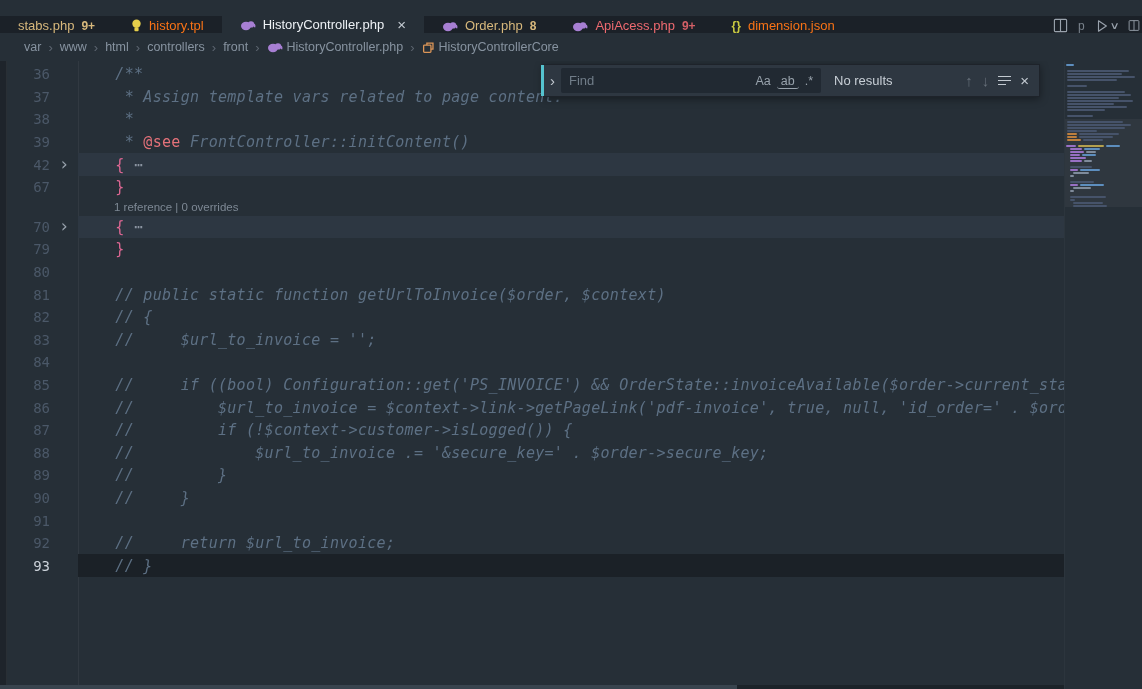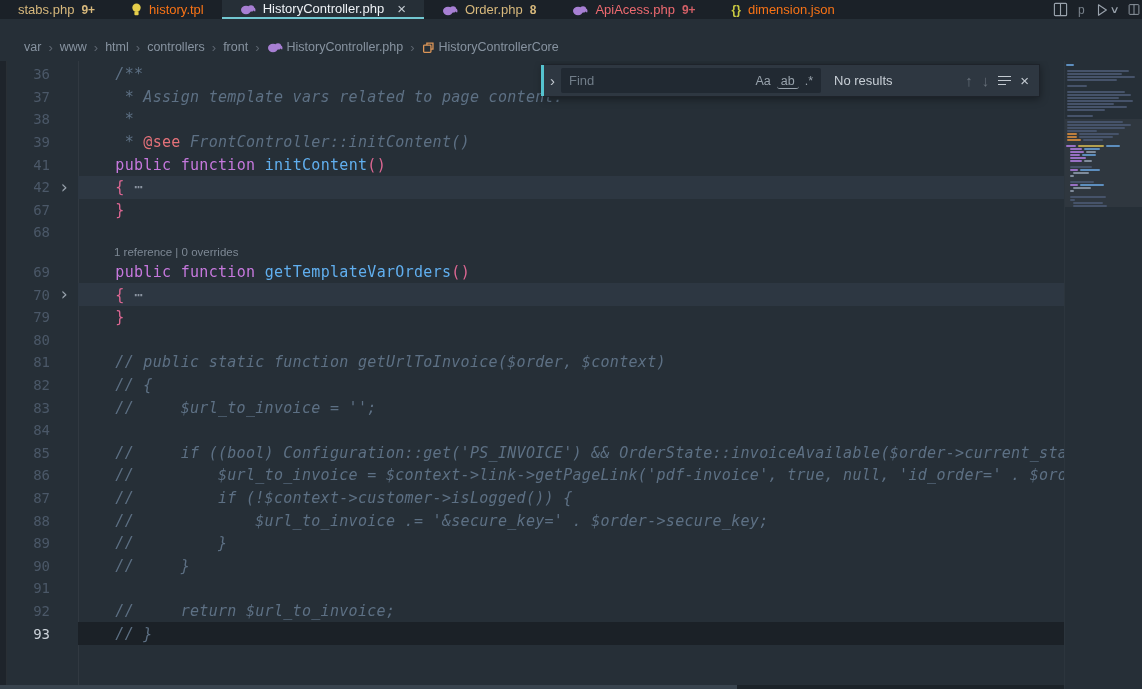--- a/index.html
+++ b/index.html
@@ -1,21 +1,21 @@
 <!DOCTYPE html>
 <html><head>
 <meta charset="utf-8">
 <style>
   * { margin:0; padding:0; box-sizing:border-box; }
   html,body { width:1142px; height:689px; overflow:hidden; background:#262f37;
               font-family:"Liberation Sans", sans-serif; }
   .window { position:relative; width:1142px; height:689px; background:#262f37; overflow:hidden; }
 
   
-  .tabbar { position:absolute; top:0; left:0; right:0; height:19px; background:#1b2128;
+  .tabbar { position:absolute; top:16px; left:0; right:0; height:19px; background:#1b2128;
             display:flex; align-items:stretch; }
   .tabs { display:flex; flex:1; overflow:hidden; }
   .tab { display:flex; align-items:center; gap:7px; padding:0 18px; font-size:13px;
          background:#1b2128; cursor:pointer; position:relative; white-space:nowrap; }
   .tab.active { background:#262f37; border-bottom:2px solid #72c7d1; }
   .tab .tlabel { color:#f97316; }
   .tab.c-warn .tlabel, .tab.c-warn .tbadge { color:#d7b87c; }
   .tab.c-err .tlabel { color:#ee6a70; }
   .tab.c-err .tbadge { color:#d25f66; }
   .tab.active .tlabel { color:#edf1f5; }
@@ -255,62 +255,38 @@
           <pre class="ctext"><span class="tk-cmt">     *</span></pre>
         </div>
         <div class="crow">
           <div class="hl"></div>
           <div class="gut">
             <span class="gnum">39</span>
             <span class="gfold"></span>
           </div>
           <pre class="ctext"><span class="tk-cmt">     * </span><span class="tk-tag">@see</span><span class="tk-cmt"> FrontController::initContent()</span></pre>
         </div>
-        <div class="crow">
-          <div class="hl"></div>
-          <div class="gut">
-            <span class="gnum">41</span>
-            <span class="gfold"></span>
-          </div>
-          <pre class="ctext"><span class="tk-pl">    </span><span class="tk-kw">public</span><span class="tk-pl"> </span><span class="tk-kw">function</span><span class="tk-pl"> </span><span class="tk-fn">initContent</span><span class="tk-br">()</span></pre>
-        </div>
         <div class="crow hl-fold">
           <div class="hl"></div>
           <div class="gut">
             <span class="gnum">42</span>
             <span class="gfold">›</span>
           </div>
           <pre class="ctext"><span class="tk-pl">    </span><span class="tk-br">{</span><span class="tk-dots"> ⋯</span></pre>
         </div>
         <div class="crow">
           <div class="hl"></div>
           <div class="gut">
             <span class="gnum">67</span>
             <span class="gfold"></span>
           </div>
           <pre class="ctext"><span class="tk-pl">    </span><span class="tk-br">}</span></pre>
         </div>
-        <div class="crow">
-          <div class="hl"></div>
-          <div class="gut">
-            <span class="gnum">68</span>
-            <span class="gfold"></span>
-          </div>
-          <pre class="ctext"></pre>
-        </div>
         <div class="lensrow">
           <span class="lens">1 reference | 0 overrides</span>
-        </div>
-        <div class="crow">
-          <div class="hl"></div>
-          <div class="gut">
-            <span class="gnum">69</span>
-            <span class="gfold"></span>
-          </div>
-          <pre class="ctext"><span class="tk-pl">    </span><span class="tk-kw">public</span><span class="tk-pl"> </span><span class="tk-kw">function</span><span class="tk-pl"> </span><span class="tk-fn">getTemplateVarOrders</span><span class="tk-br">()</span></pre>
         </div>
         <div class="crow hl-fold">
           <div class="hl"></div>
           <div class="gut">
             <span class="gnum">70</span>
             <span class="gfold">›</span>
           </div>
           <pre class="ctext"><span class="tk-pl">    </span><span class="tk-br">{</span><span class="tk-dots"> ⋯</span></pre>
         </div>
         <div class="crow">

